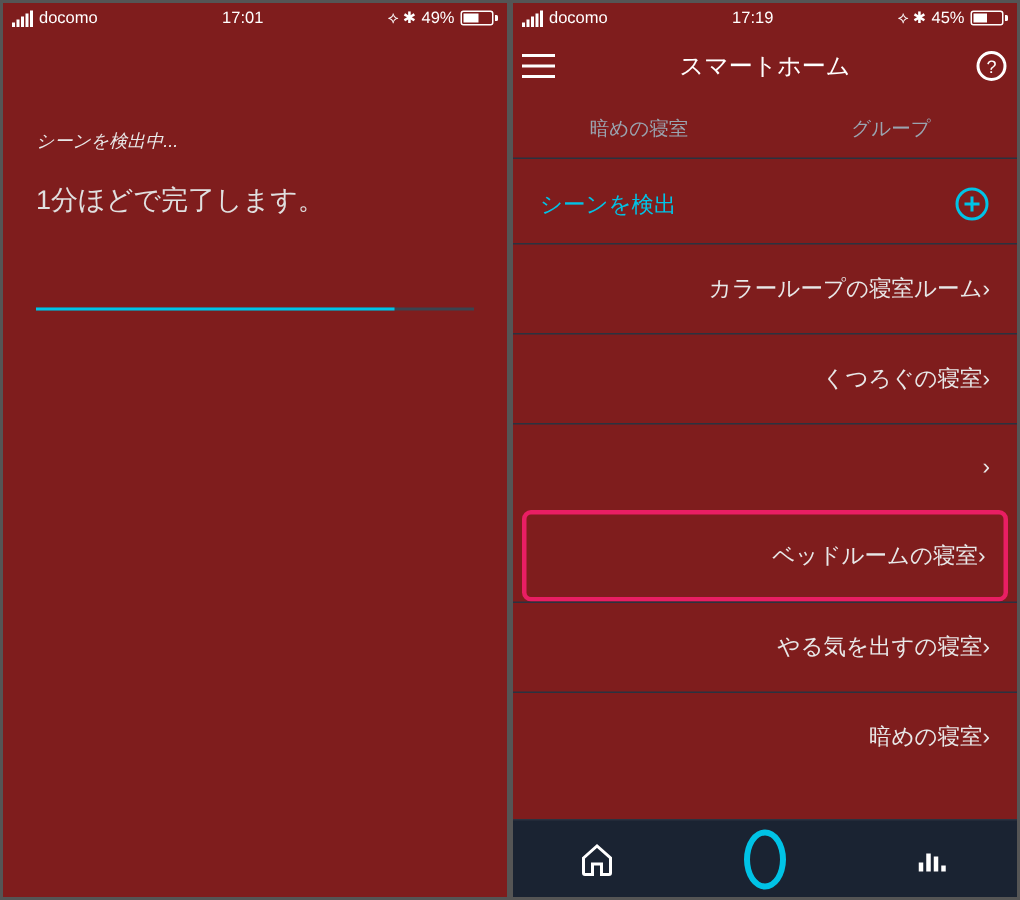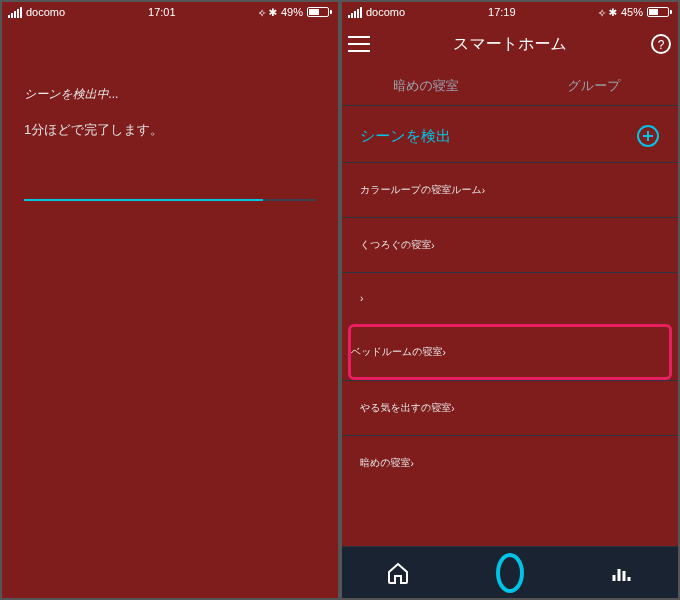--- a/index.html
+++ b/index.html
@@ -9,37 +9,37 @@
   .sb-left, .sb-right { display: flex; align-items: center; gap: 4px; }
   .signal-bars { display: inline-flex; gap: 1px; align-items: flex-end; }
   .signal-bars span { width: 2px; background: #fff; }
   .signal-bars span:nth-child(1){height:3px}.signal-bars span:nth-child(2){height:5px}.signal-bars span:nth-child(3){height:7px}.signal-bars span:nth-child(4){height:9px}.signal-bars span:nth-child(5){height:11px}
   .battery { display:inline-flex; align-items:center; gap:1px;}
   .battery-body { width: 22px; height: 10px; border: 1px solid #fff; border-radius: 2px; position: relative; }
   .battery-fill { position:absolute; left:1px; top:1px; bottom:1px; background:#fff; }
   .battery-tip { width:2px; height:4px; background:#fff; border-radius:0 1px 1px 0;}
   
   .detect-title { font-size: 12px; color:#e8e8e8; margin: 64px 22px 0; font-style: italic; }
-  .detect-sub { font-size: 13px; color:#e0e0e0; margin: 18px 22px 0; }
+  .detect-sub { font-size: 18px; color:#e0e0e0; margin: 18px 22px 0; }
   .progress-track { position: relative; margin: 60px 22px 0; height: 2px; background: #3a4450; }
   .progress-fill { position:absolute; left:0; top:0; bottom:0; background: #00c3e6; width: 82%; }
   
   .nav { height: 44px; display:flex; align-items:center; justify-content:space-between; padding: 0 5px; }
   .nav-title { font-size: 16px; font-weight: 500; color:#fff; }
   .ham, .help { width:24px; height:24px; display:flex; align-items:center; justify-content:center; }
   .tabs { display:flex; height: 40px; border-bottom: 1px solid #2a3340; }
   .tab { flex:1; display:flex; align-items:center; justify-content:center; font-size:13px; color:#9aa4b0; position:relative; }
   .tab.active { color:#00c3e6; }
   .tab.active::after { content:""; position:absolute; left:8px; right:8px; bottom:-1px; height:2px; background:#00c3e6; }
   .section-header { display:flex; align-items:center; justify-content:space-between; padding: 18px 18px 14px; }
   .section-header .label { color:#00c3e6; font-size:15px; }
   .add-btn svg { display:block; }
   .scene-list { flex:1; overflow:hidden; }
-  .scene-row { display:flex; align-items:center; justify-content:flex-start; padding: 20px 18px; border-top:1px solid #2a3340; font-size:10px; color:#e8e8e8; }
-  .scene-row.highlight { border:3px solid #e91e63; border-radius:6px; margin: 0 6px; padding: 18px 0; }
+  .scene-row { display:flex; align-items:center; justify-content:flex-end; padding: 20px 18px; border-top:1px solid #2a3340; font-size:15px; color:#e8e8e8; }
+  .scene-row.highlight { border:3px solid #e91e63; border-radius:6px; margin: 0 6px; padding: 18px 12px; }
   .chev { color:#e8e8e8; }
   .bottom-bar { height: 52px; display:flex; align-items:center; justify-content:space-around; border-top:1px solid #2a3340; background:#1a2332; }
   .bb-ico { width:28px; height:28px; display:flex; align-items:center; justify-content:center; }
   .alexa-ring { width:40px; height:40px; border-radius:50%; border:4px solid #00c3e6; }
 </style>
 </head>
 <body>
 
 <div class="phone">
   <div class="status-bar">

